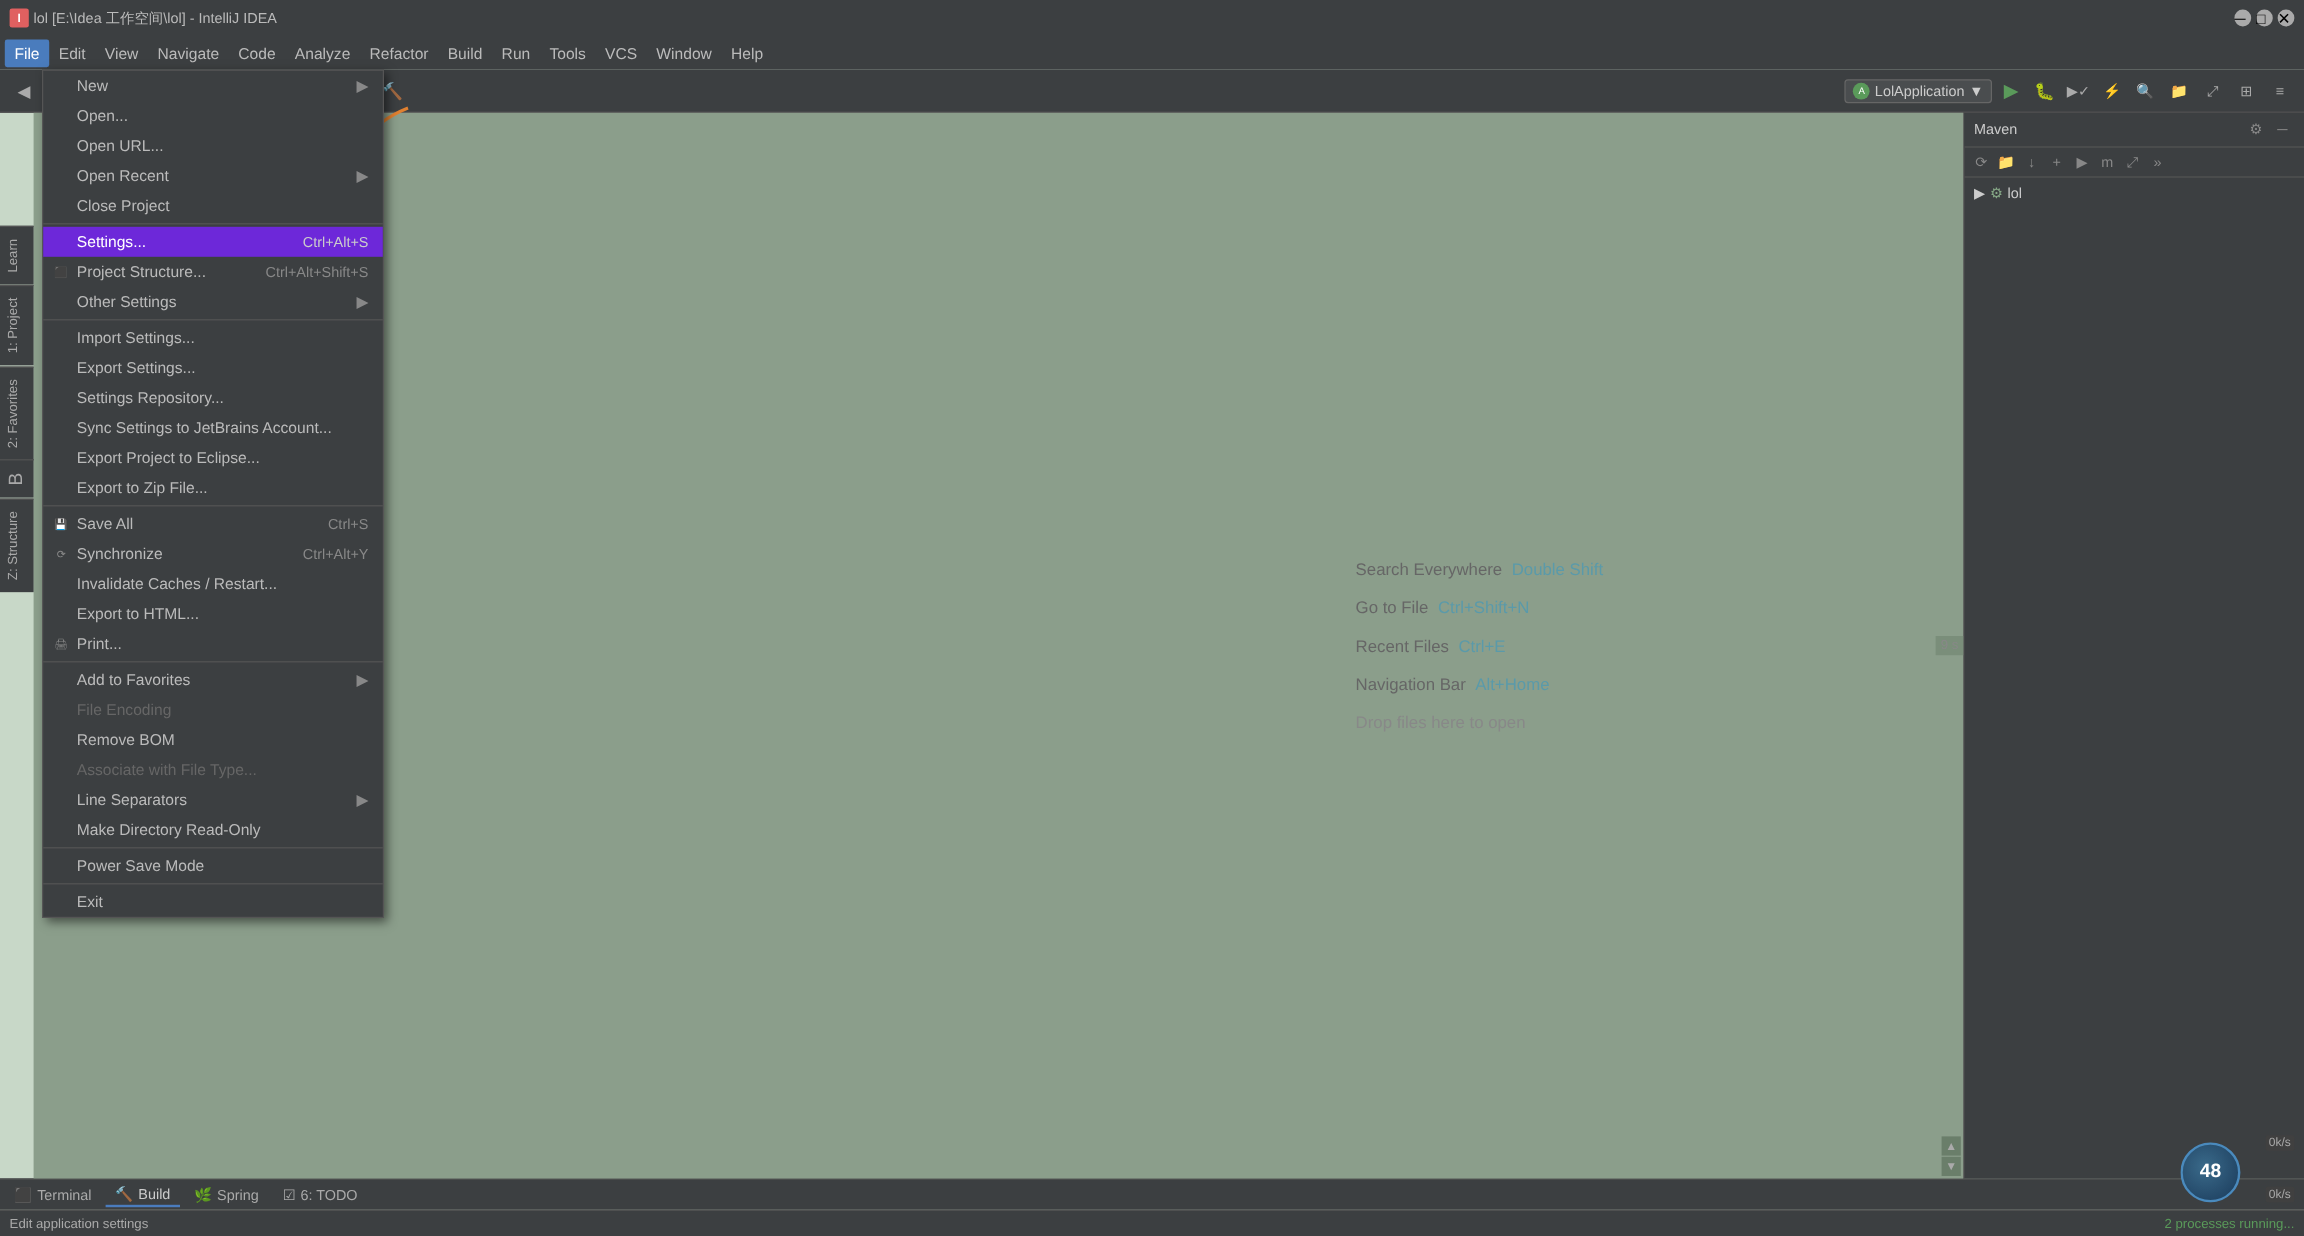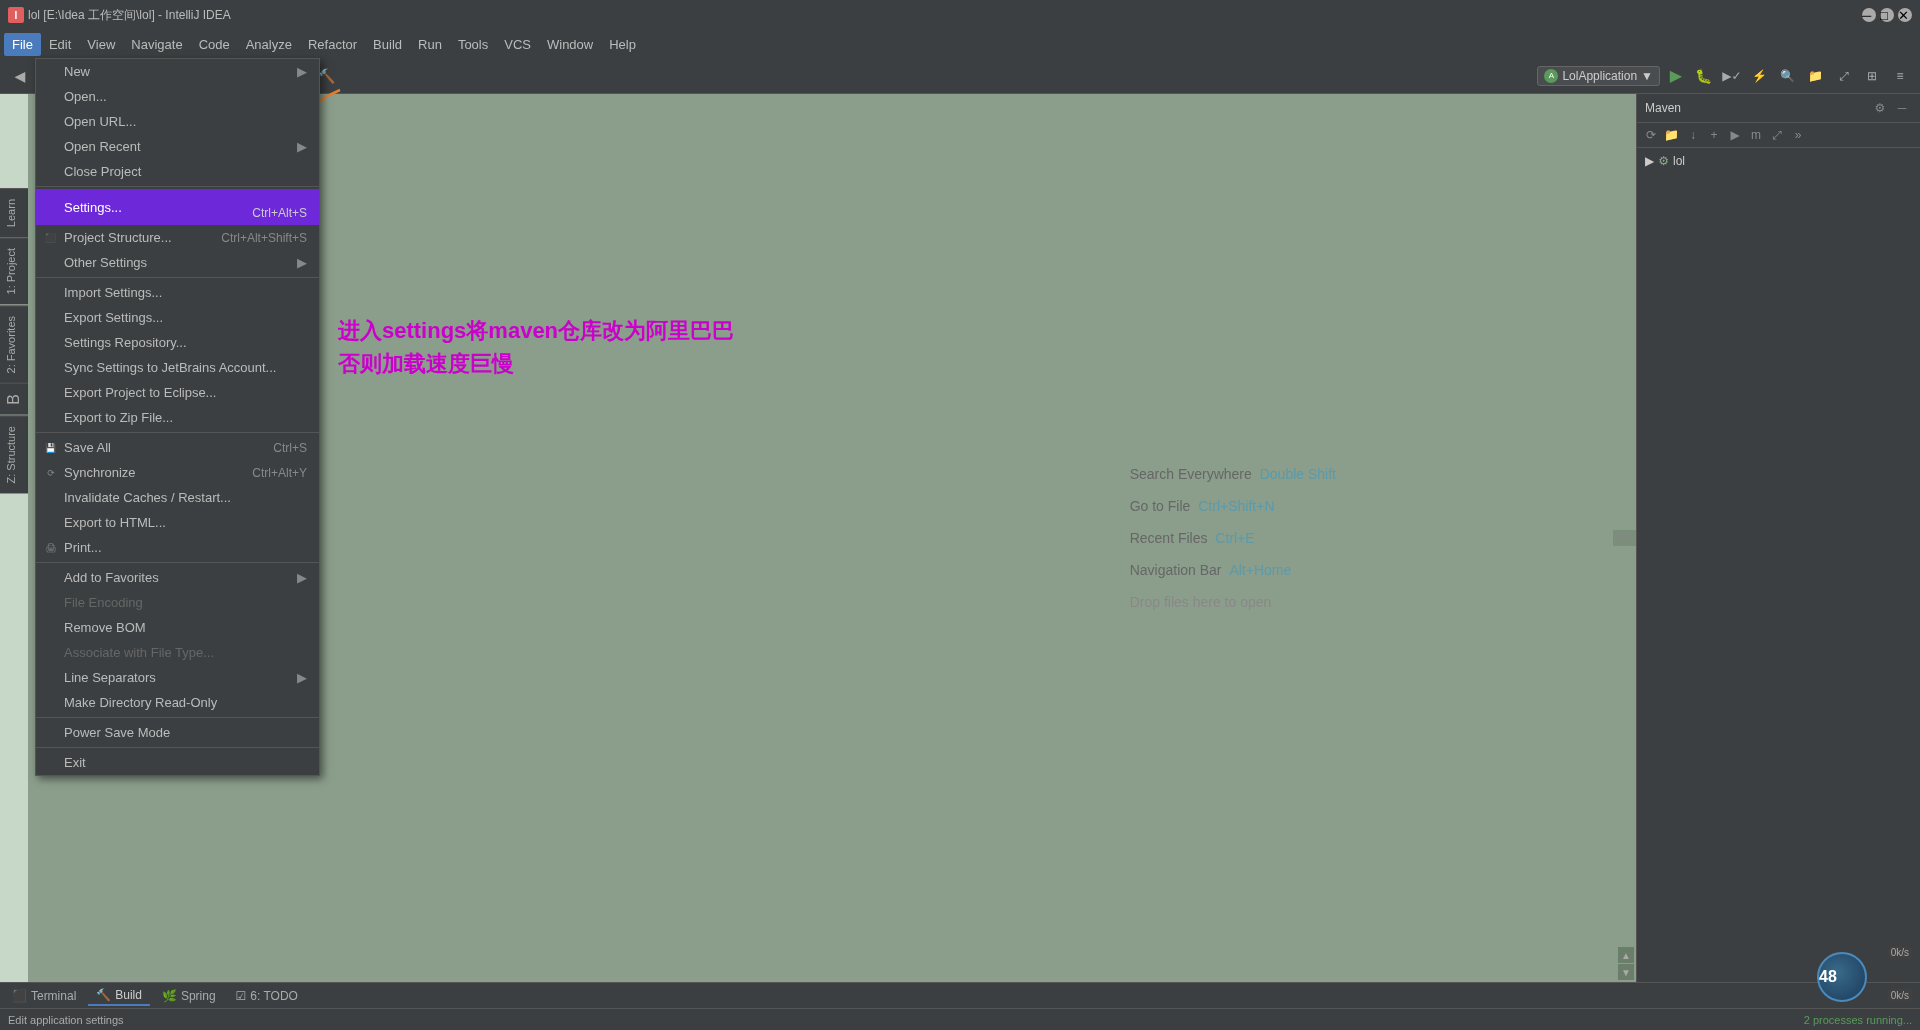--- a/index.html
+++ b/index.html
@@ -231,21 +231,20 @@
       color: #666;
       cursor: default;
     }
     .menu-row .shortcut {
       margin-left: auto;
       color: #888;
       font-size: 12px;
     }
     .menu-row.highlighted .shortcut {
       color: #ccc;
-      margin-top: 12px;
     }
     .menu-row .arrow {
       margin-left: auto;
       color: #888;
     }
     .menu-row .row-icon {
       position: absolute;
       left: 8px;
       width: 14px; height: 14px;
       display: flex; align-items: center; justify-content: center;
@@ -329,21 +328,21 @@
       right: 5px;
       width: 90px; height: 55px;
     }
     .fps-circle {
       width: 50px; height: 50px;
       border-radius: 50%;
       background: radial-gradient(circle at 40% 40%, #3a6a8a, #1a3a5a);
       border: 2px solid #4a8abd;
       display: flex;
       align-items: center;
-      justify-content: flex-start;
+      justify-content: center;
       color: white;
       font-size: 16px;
       font-weight: bold;
       position: absolute;
       left: 0; bottom: 0;
     }
     .fps-stats {
       position: absolute;
       right: 0; bottom: 0;
       display: flex;
@@ -446,24 +445,20 @@
   <div class="left-tabs-container" style="position: relative; z-index: 10;">
     <div class="v-tab">Learn</div>
     <div class="v-tab">1: Project</div>
     <div class="v-tab">2: Favorites</div>
     <div class="v-tab" style="font-size: 16px;">B</div>
     <div class="v-tab">Z: Structure</div>
   </div>
 
   <div class="editor-area" style="flex:1; background: #8b9e8b; position: relative;">
 
-    <div class="chinese-annotation">
-      <div>进入settings将maven仓库改为阿里巴巴</div>
-      <div>否则加载速度巨慢</div>
-    </div>
 
     <div class="center-hints">
       <div class="hint-row">
         <span>Search Everywhere</span>
         <span class="hint-key">Double Shift</span>
       </div>
       <div class="hint-row">
         <span>Go to File</span>
         <span class="hint-key">Ctrl+Shift+N</span>
       </div>

